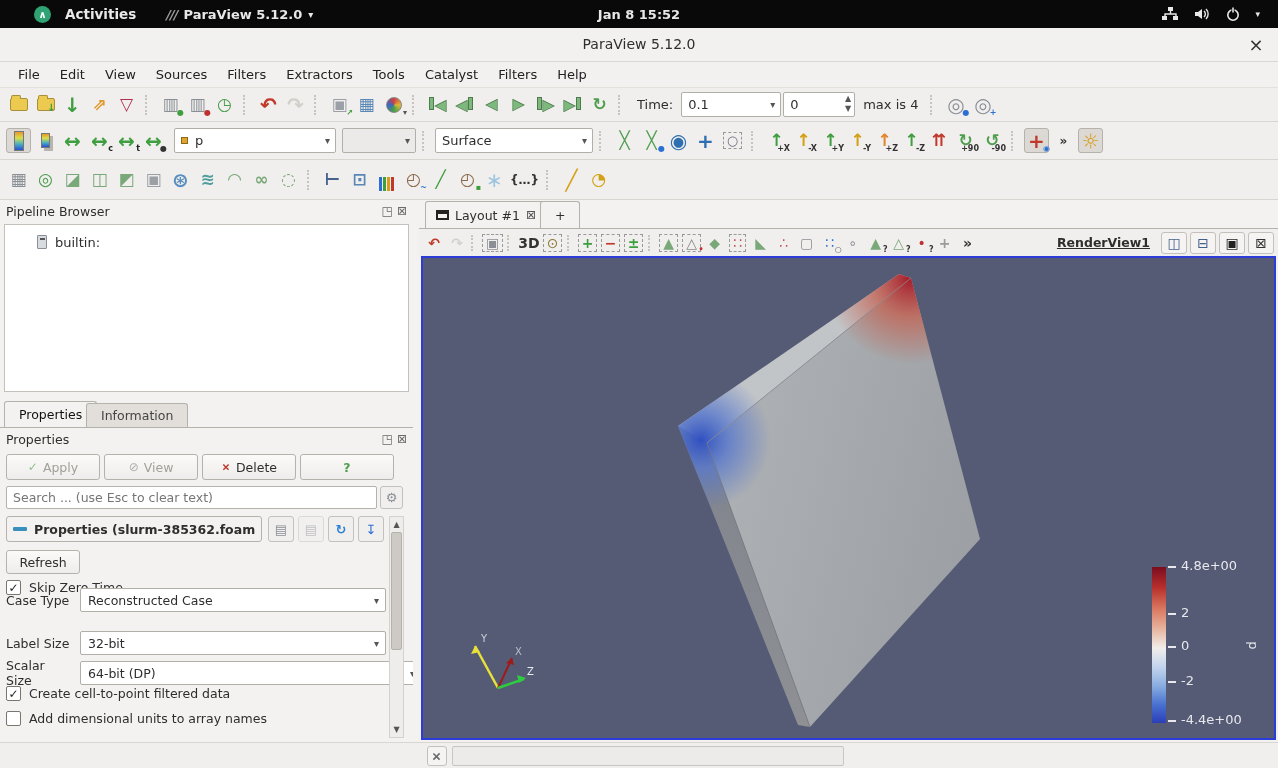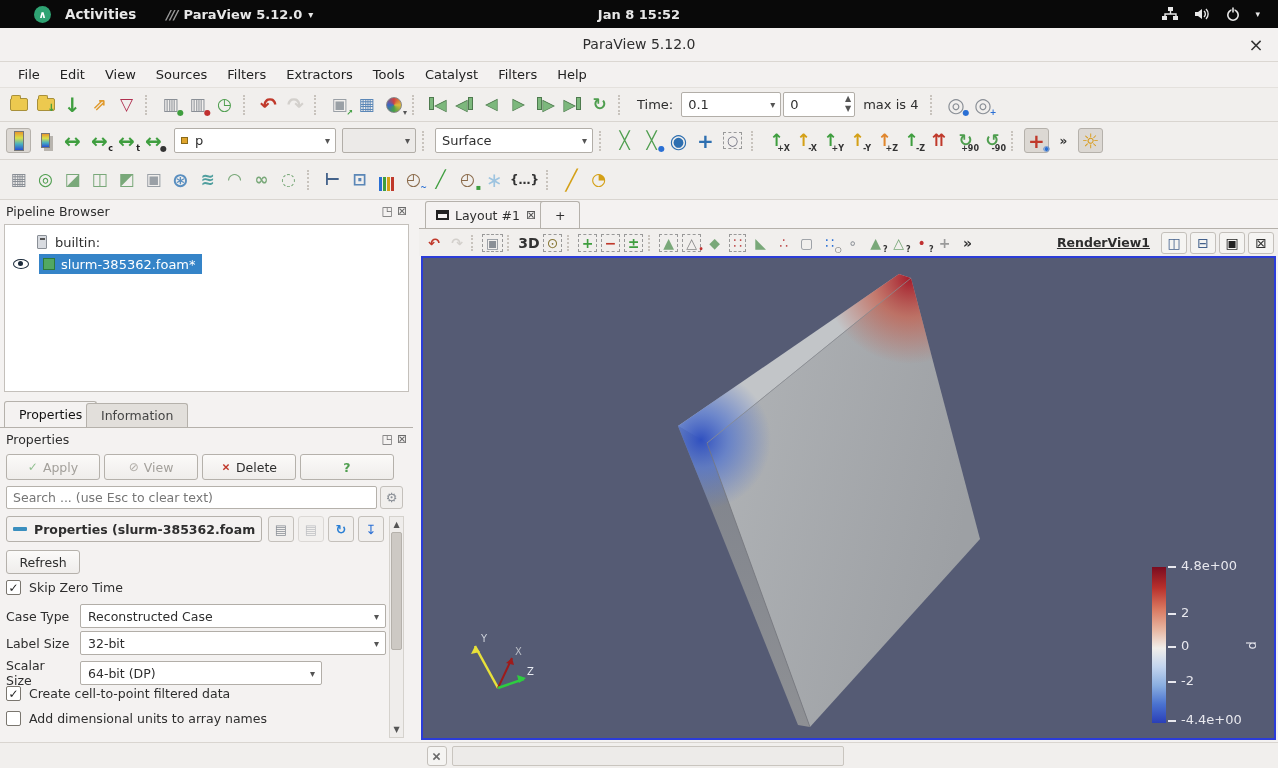--- a/index.html
+++ b/index.html
@@ -517,27 +517,20 @@
     <span>Pipeline Browser</span>
     <span class="sp"></span>
     <span class="dock-ico">◳</span>
     <span class="dock-ico">⊠</span>
   </div>
   <div id="pipe-tree">
     <div class="tree-row">
       <span class="server-icon"></span>
       <span>builtin:</span>
     </div>
-    <div class="tree-row">
-      <span class="eye-icon"></span>
-      <span class="sel-chip">
-        <span class="cube-icon"></span>
-        <span>slurm-385362.foam*</span>
-      </span>
-    </div>
   </div>
 </div>
 
 <div id="panel-tabs">
   <span class="ptab active" style="left:4px">Properties</span>
   <span class="ptab" style="left:86px">Information</span>
 </div>
 
 <div id="prop-dock">
   <div class="dock-head">
@@ -588,37 +581,37 @@
 
   <span class="pbtn abs" style="left:6px;top:122px;width:74px;height:24px">
     <span>Refresh</span>
   </span>
 
   <div class="prow" style="top:152px">
     <span class="checkbox">✓</span>
     <span>Skip Zero Time</span>
   </div>
 
-  <div class="prow" style="top:176px">
+  <div class="prow" style="top:160px">
     <span style="width:66px">Case Type</span>
     <span class="pcombo" style="width:306px">
       <span>Reconstructed Case</span>
       <span class="arrow">▾</span>
     </span>
   </div>
   <div class="prow" style="top:203px">
     <span style="width:66px">Label Size</span>
     <span class="pcombo" style="width:306px">
       <span>32-bit</span>
       <span class="arrow">▾</span>
     </span>
   </div>
   <div class="prow" style="top:230px">
     <span style="width:66px">Scalar Size</span>
-    <span class="pcombo" style="width:242px">
+    <span class="pcombo" style="width:342px">
       <span>64-bit (DP)</span>
       <span class="arrow">▾</span>
     </span>
   </div>
   <div class="prow" style="top:258px">
     <span class="checkbox">✓</span>
     <span>Create cell-to-point filtered data</span>
   </div>
   <div class="prow" style="top:283px">
     <span class="checkbox"></span>

